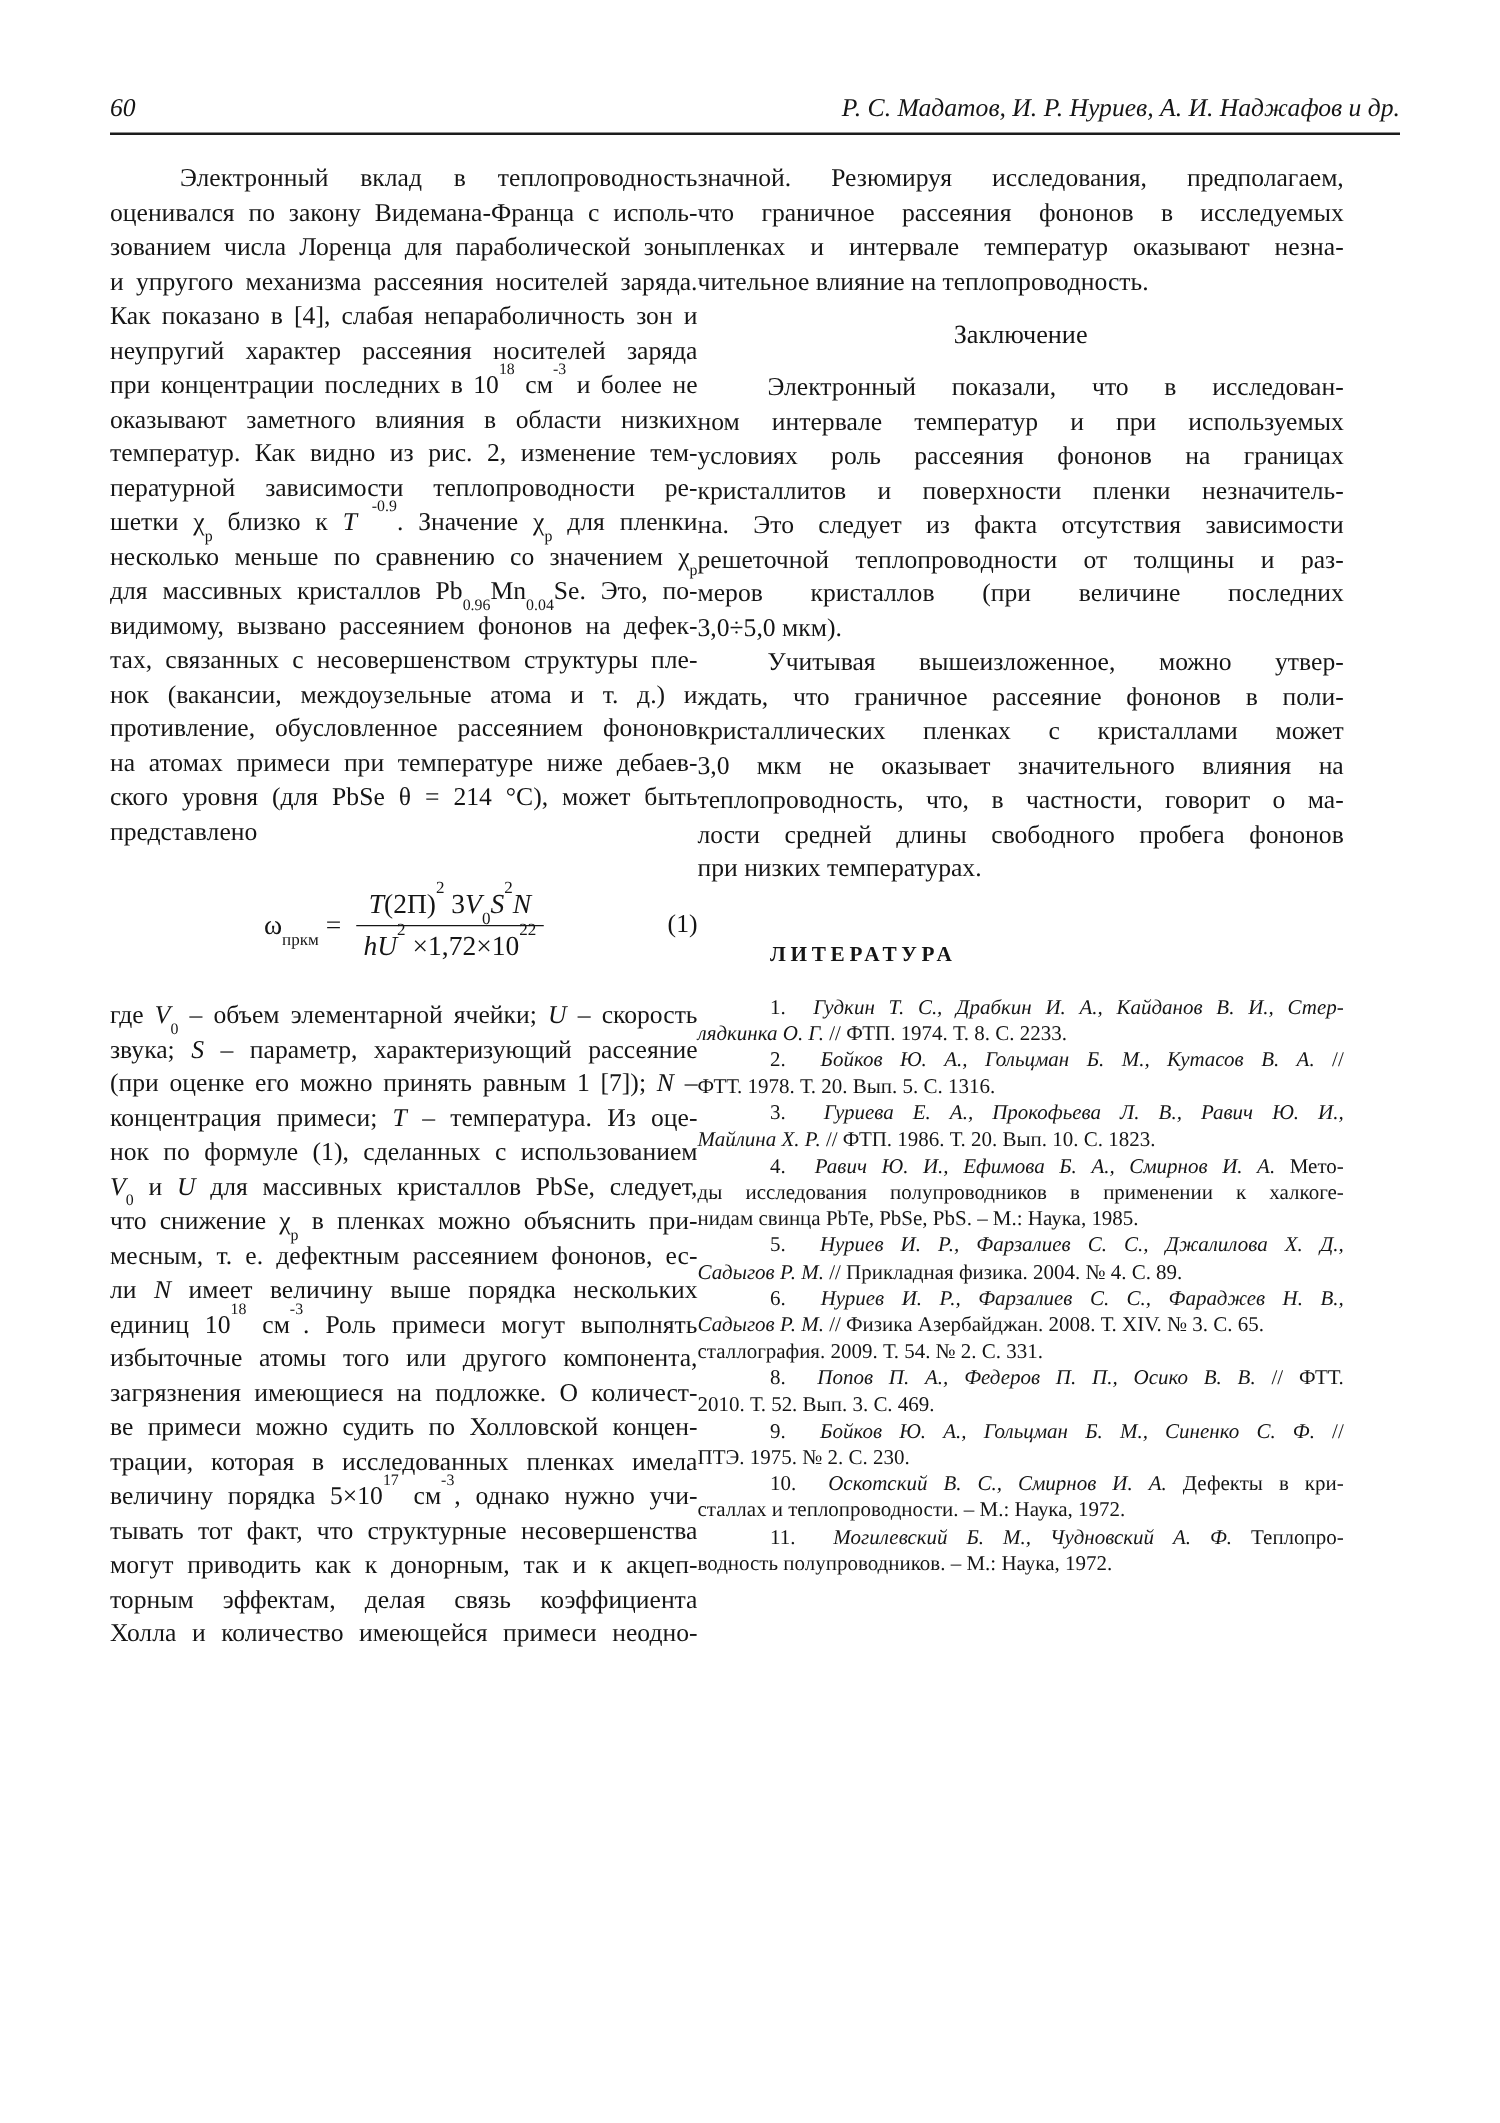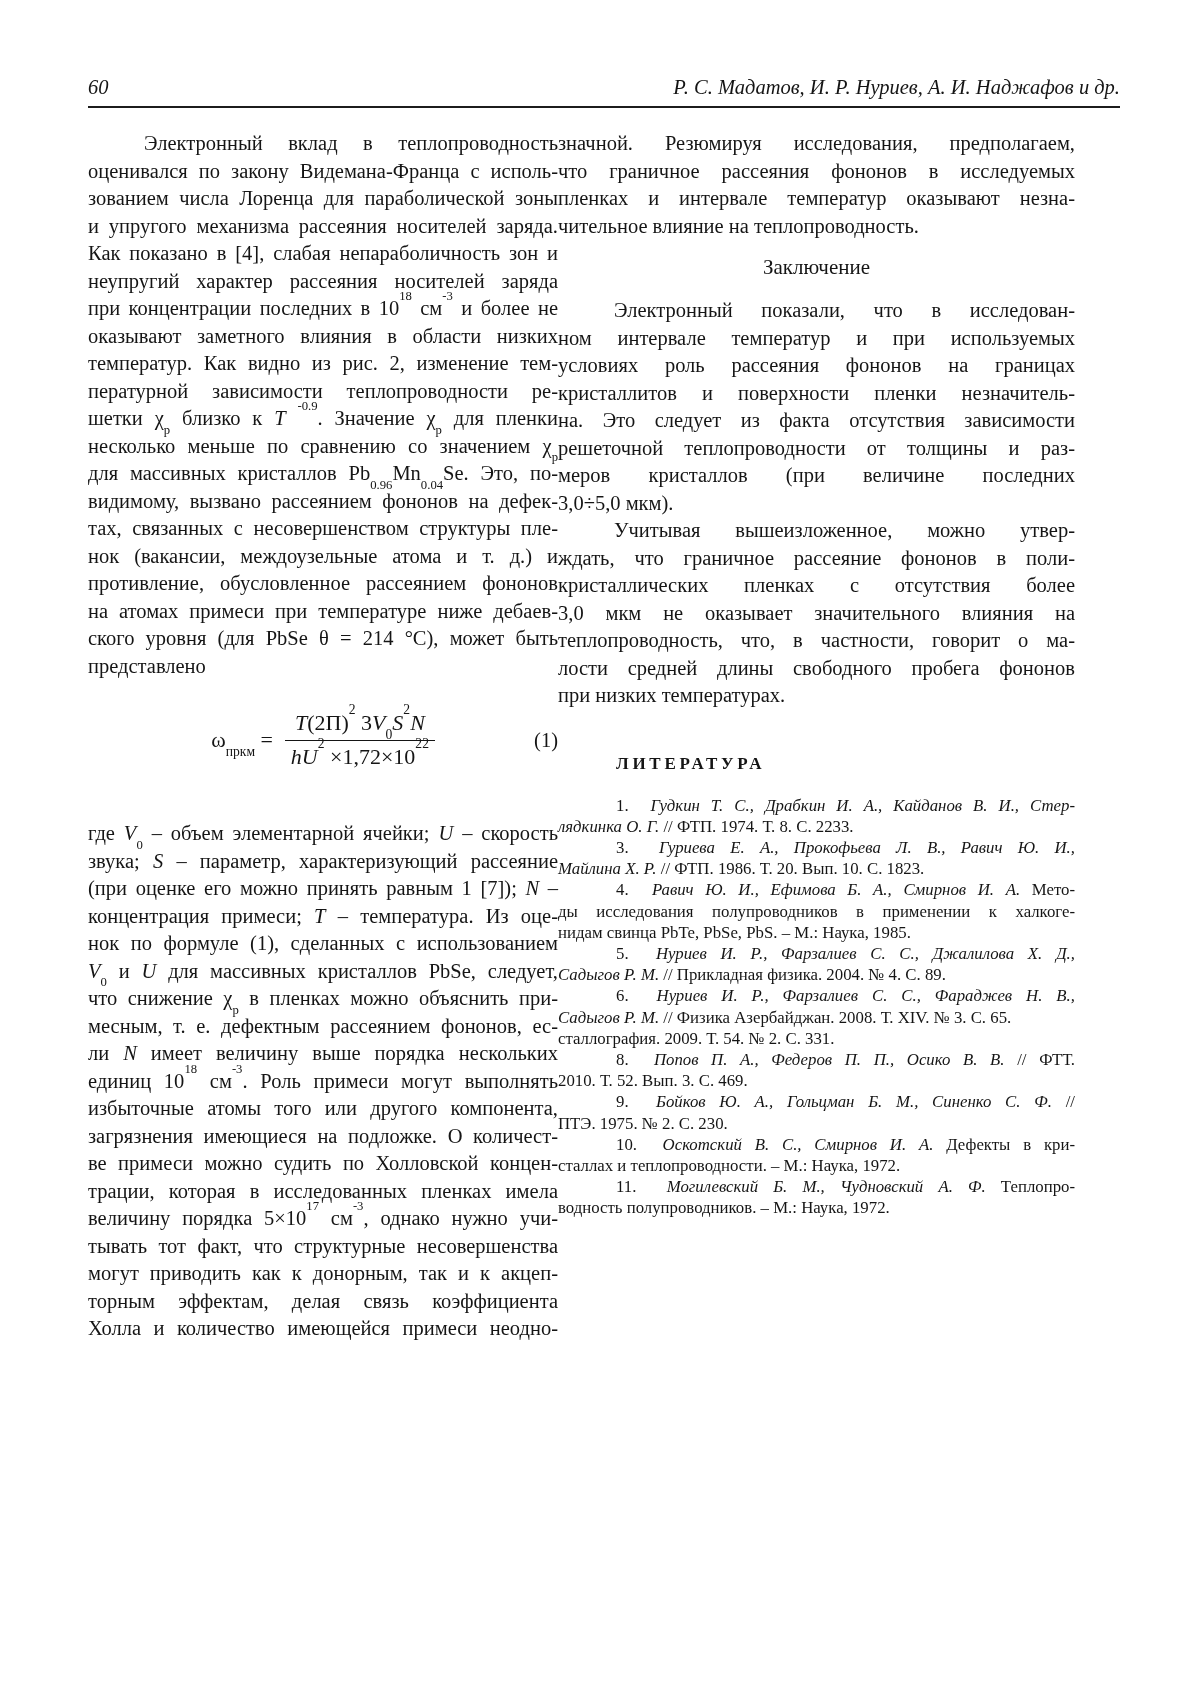--- a/index.html
+++ b/index.html
@@ -29,21 +29,21 @@
   .line.last   { text-align-last: left; }
   .line.indent { text-indent: 56px; }
 
   sup { font-size: 62%; line-height: 0; position: relative; top: -0.55em; }
   sub { font-size: 62%; line-height: 0; position: relative; top: 0.28em; }
 
   
   .equation-row {
     position: relative;
     display: flex; justify-content: center; align-items: center;
-    margin: 30px 0 50px;
+    margin: 30px 0 29px;
     font-size: 22px;
   }
   .eq-main { display: inline-flex; align-items: center; }
   .eq-lhs  { margin-right: 12px; }
   .frac    { display: inline-flex; flex-direction: column; align-items: center; text-align: center; }
   .frac .num { border-bottom: 1.8px solid #151515; padding: 0 10px 4px; }
   .frac .den { padding-top: 3px; }
   .eq-number { position: absolute; right: 0; top: 50%; transform: translateY(-50%); font-size: 20.5px; }
 
   .section-heading {
@@ -146,35 +146,39 @@
           <div class="line">условиях роль рассеяния фононов на границах</div>
           <div class="line">кристаллитов и поверхности пленки незначитель-</div>
           <div class="line">на. Это следует из факта отсутствия зависимости</div>
           <div class="line">решеточной теплопроводности от толщины и раз-</div>
           <div class="line">меров кристаллов (при величине последних</div>
           <div class="line last">3,0÷5,0 мкм).</div>
         </div>
       <div>
           <div class="line indent">Учитывая вышеизложенное, можно утвер-</div>
           <div class="line">ждать, что граничное рассеяние фононов в поли-</div>
-          <div class="line">кристаллических пленках с отсутствия более</div>
+          <div class="line">кристаллических пленках с кристаллами может</div>
           <div class="line">3,0 мкм не оказывает значительного влияния на</div>
           <div class="line">теплопроводность, что, в частности, говорит о ма-</div>
           <div class="line">лости средней длины свободного пробега фононов</div>
           <div class="line last">при низких температурах.</div>
         </div>
 
       <h3 class="lit-heading">ЛИТЕРАТУРА</h3>
 
       <div class="references">
           <div class="reference">
             <div class="line indent">1.&nbsp;&nbsp;<i>Гудкин Т. С., Драбкин И. А., Кайданов В. И., Стер-</i></div>
             <div class="line last"><i>лядкинка О. Г.</i> // ФТП. 1974. Т. 8. С. 2233.</div>
           </div>
           <div class="reference">
+            <div class="line indent">2.&nbsp;&nbsp;<i>Бойков Ю. А., Гольцман Б. М., Кутасов В. А.</i> //</div>
+            <div class="line last">ФТТ. 1978. Т. 20. Вып. 5. С. 1316.</div>
+          </div>
+          <div class="reference">
             <div class="line indent">3.&nbsp;&nbsp;<i>Гуриева Е. А., Прокофьева Л. В., Равич Ю. И.,</i></div>
             <div class="line last"><i>Майлина Х. Р.</i> // ФТП. 1986. Т. 20. Вып. 10. С. 1823.</div>
           </div>
           <div class="reference">
             <div class="line indent">4.&nbsp;&nbsp;<i>Равич Ю. И., Ефимова Б. А., Смирнов И. А.</i> Мето-</div>
             <div class="line">ды исследования полупроводников в применении к халкоге-</div>
             <div class="line last">нидам свинца PbTe, PbSe, PbS. – М.: Наука, 1985.</div>
           </div>
           <div class="reference">
             <div class="line indent">5.&nbsp;&nbsp;<i>Нуриев И. Р., Фарзалиев С. С., Джалилова Х. Д.,</i></div>

